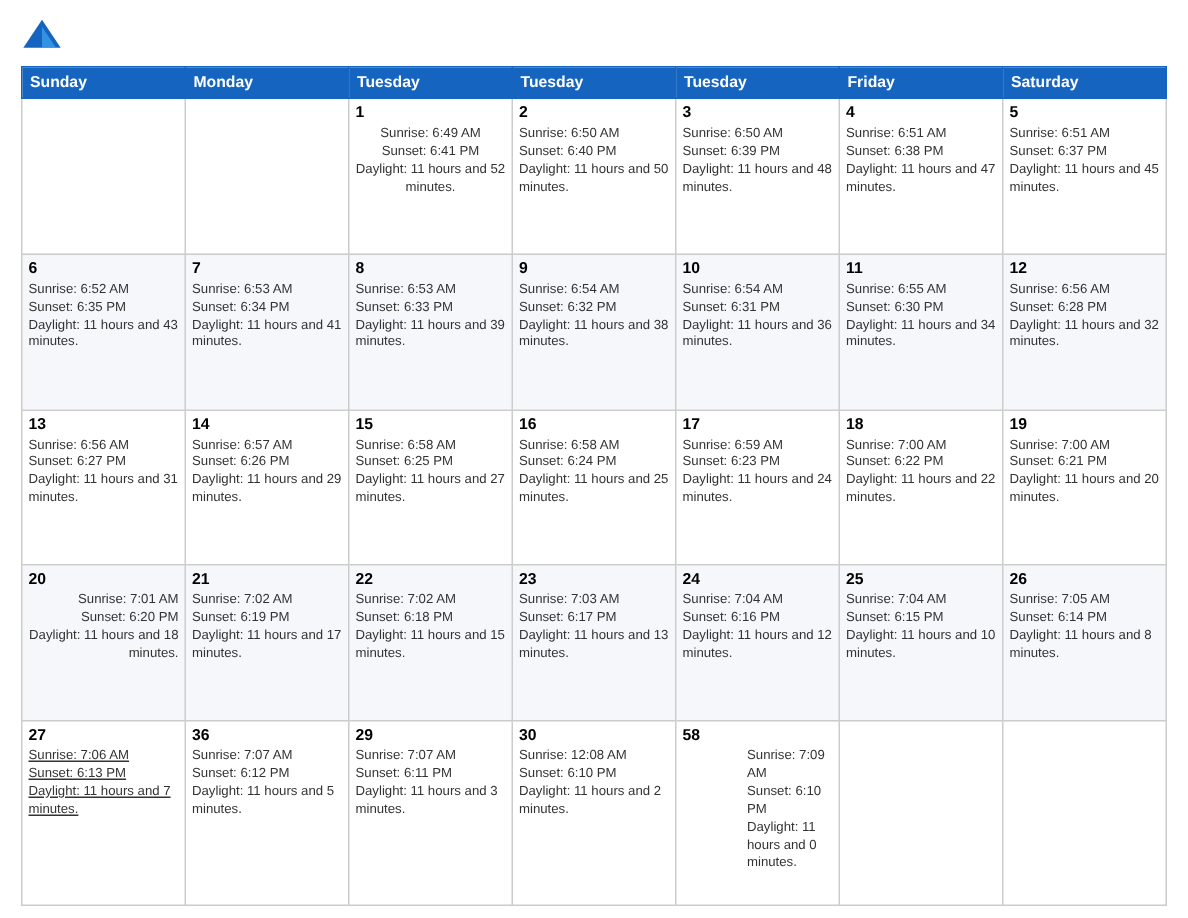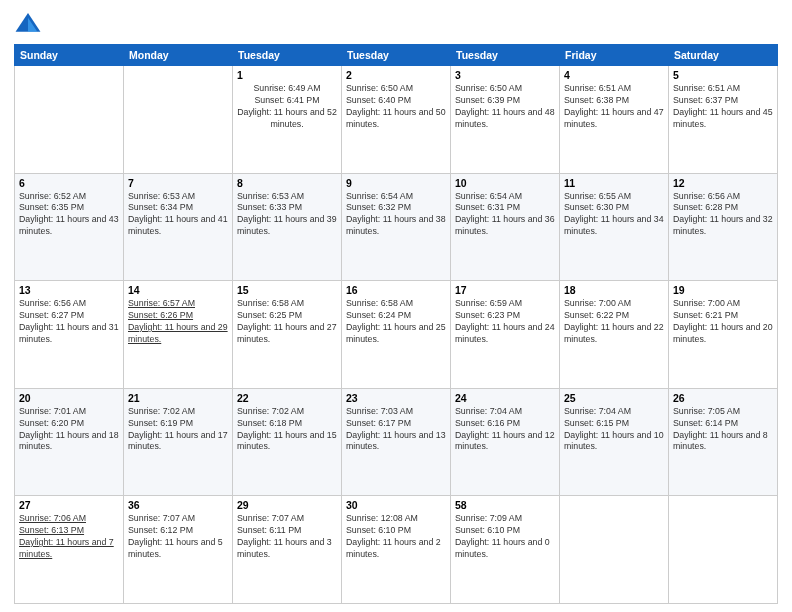--- a/index.html
+++ b/index.html
@@ -209,21 +209,21 @@
         </tr>
         <tr>
           <td>
             <span class="day-num">13</span>
             <div class="day-info" style="white-space: pre-line;">Sunrise: 6:56 AM
 Sunset: 6:27 PM
 Daylight: 11 hours and 31 minutes.</div>
           </td>
           <td>
             <span class="day-num">14</span>
-            <div class="day-info" style="white-space: pre-line; text-decoration: underline;">Sunrise: 6:57 AM
+            <div class="day-info" style="white-space: pre-line;">Sunrise: 6:57 AM
 Sunset: 6:26 PM
 Daylight: 11 hours and 29 minutes.</div>
           </td>
           <td>
             <span class="day-num">15</span>
             <div class="day-info" style="white-space: pre-line;">Sunrise: 6:58 AM
 Sunset: 6:25 PM
 Daylight: 11 hours and 27 minutes.</div>
           </td>
           <td>
@@ -247,21 +247,21 @@
           <td>
             <span class="day-num">19</span>
             <div class="day-info" style="white-space: pre-line;">Sunrise: 7:00 AM
 Sunset: 6:21 PM
 Daylight: 11 hours and 20 minutes.</div>
           </td>
         </tr>
         <tr>
           <td>
             <span class="day-num">20</span>
-            <div class="day-info" style="white-space: pre-line;">Sunrise: 7:01 AM
+            <div class="day-info" style="white-space: pre-line; text-align: right;">Sunrise: 7:01 AM
 Sunset: 6:20 PM
 Daylight: 11 hours and 18 minutes.</div>
           </td>
           <td>
             <span class="day-num">21</span>
             <div class="day-info" style="white-space: pre-line;">Sunrise: 7:02 AM
 Sunset: 6:19 PM
 Daylight: 11 hours and 17 minutes.</div>
           </td>
           <td>
@@ -315,21 +315,21 @@
 Daylight: 11 hours and 3 minutes.</div>
           </td>
           <td>
             <span class="day-num">30</span>
             <div class="day-info" style="white-space: pre-line;">Sunrise: 12:08 AM
 Sunset: 6:10 PM
 Daylight: 11 hours and 2 minutes.</div>
           </td>
           <td>
             <span class="day-num">58</span>
-            <div class="day-info" style="white-space: pre-line;">Sunrise: 7:09 AM
+            <div class="day-info" style="white-space: pre-line; margin-left: 43px;">Sunrise: 7:09 AM
 Sunset: 6:10 PM
 Daylight: 11 hours and 0 minutes.</div>
           </td>
           <td></td>
           <td></td>
         </tr>
       </tbody>
   </table>
 </div>
 

